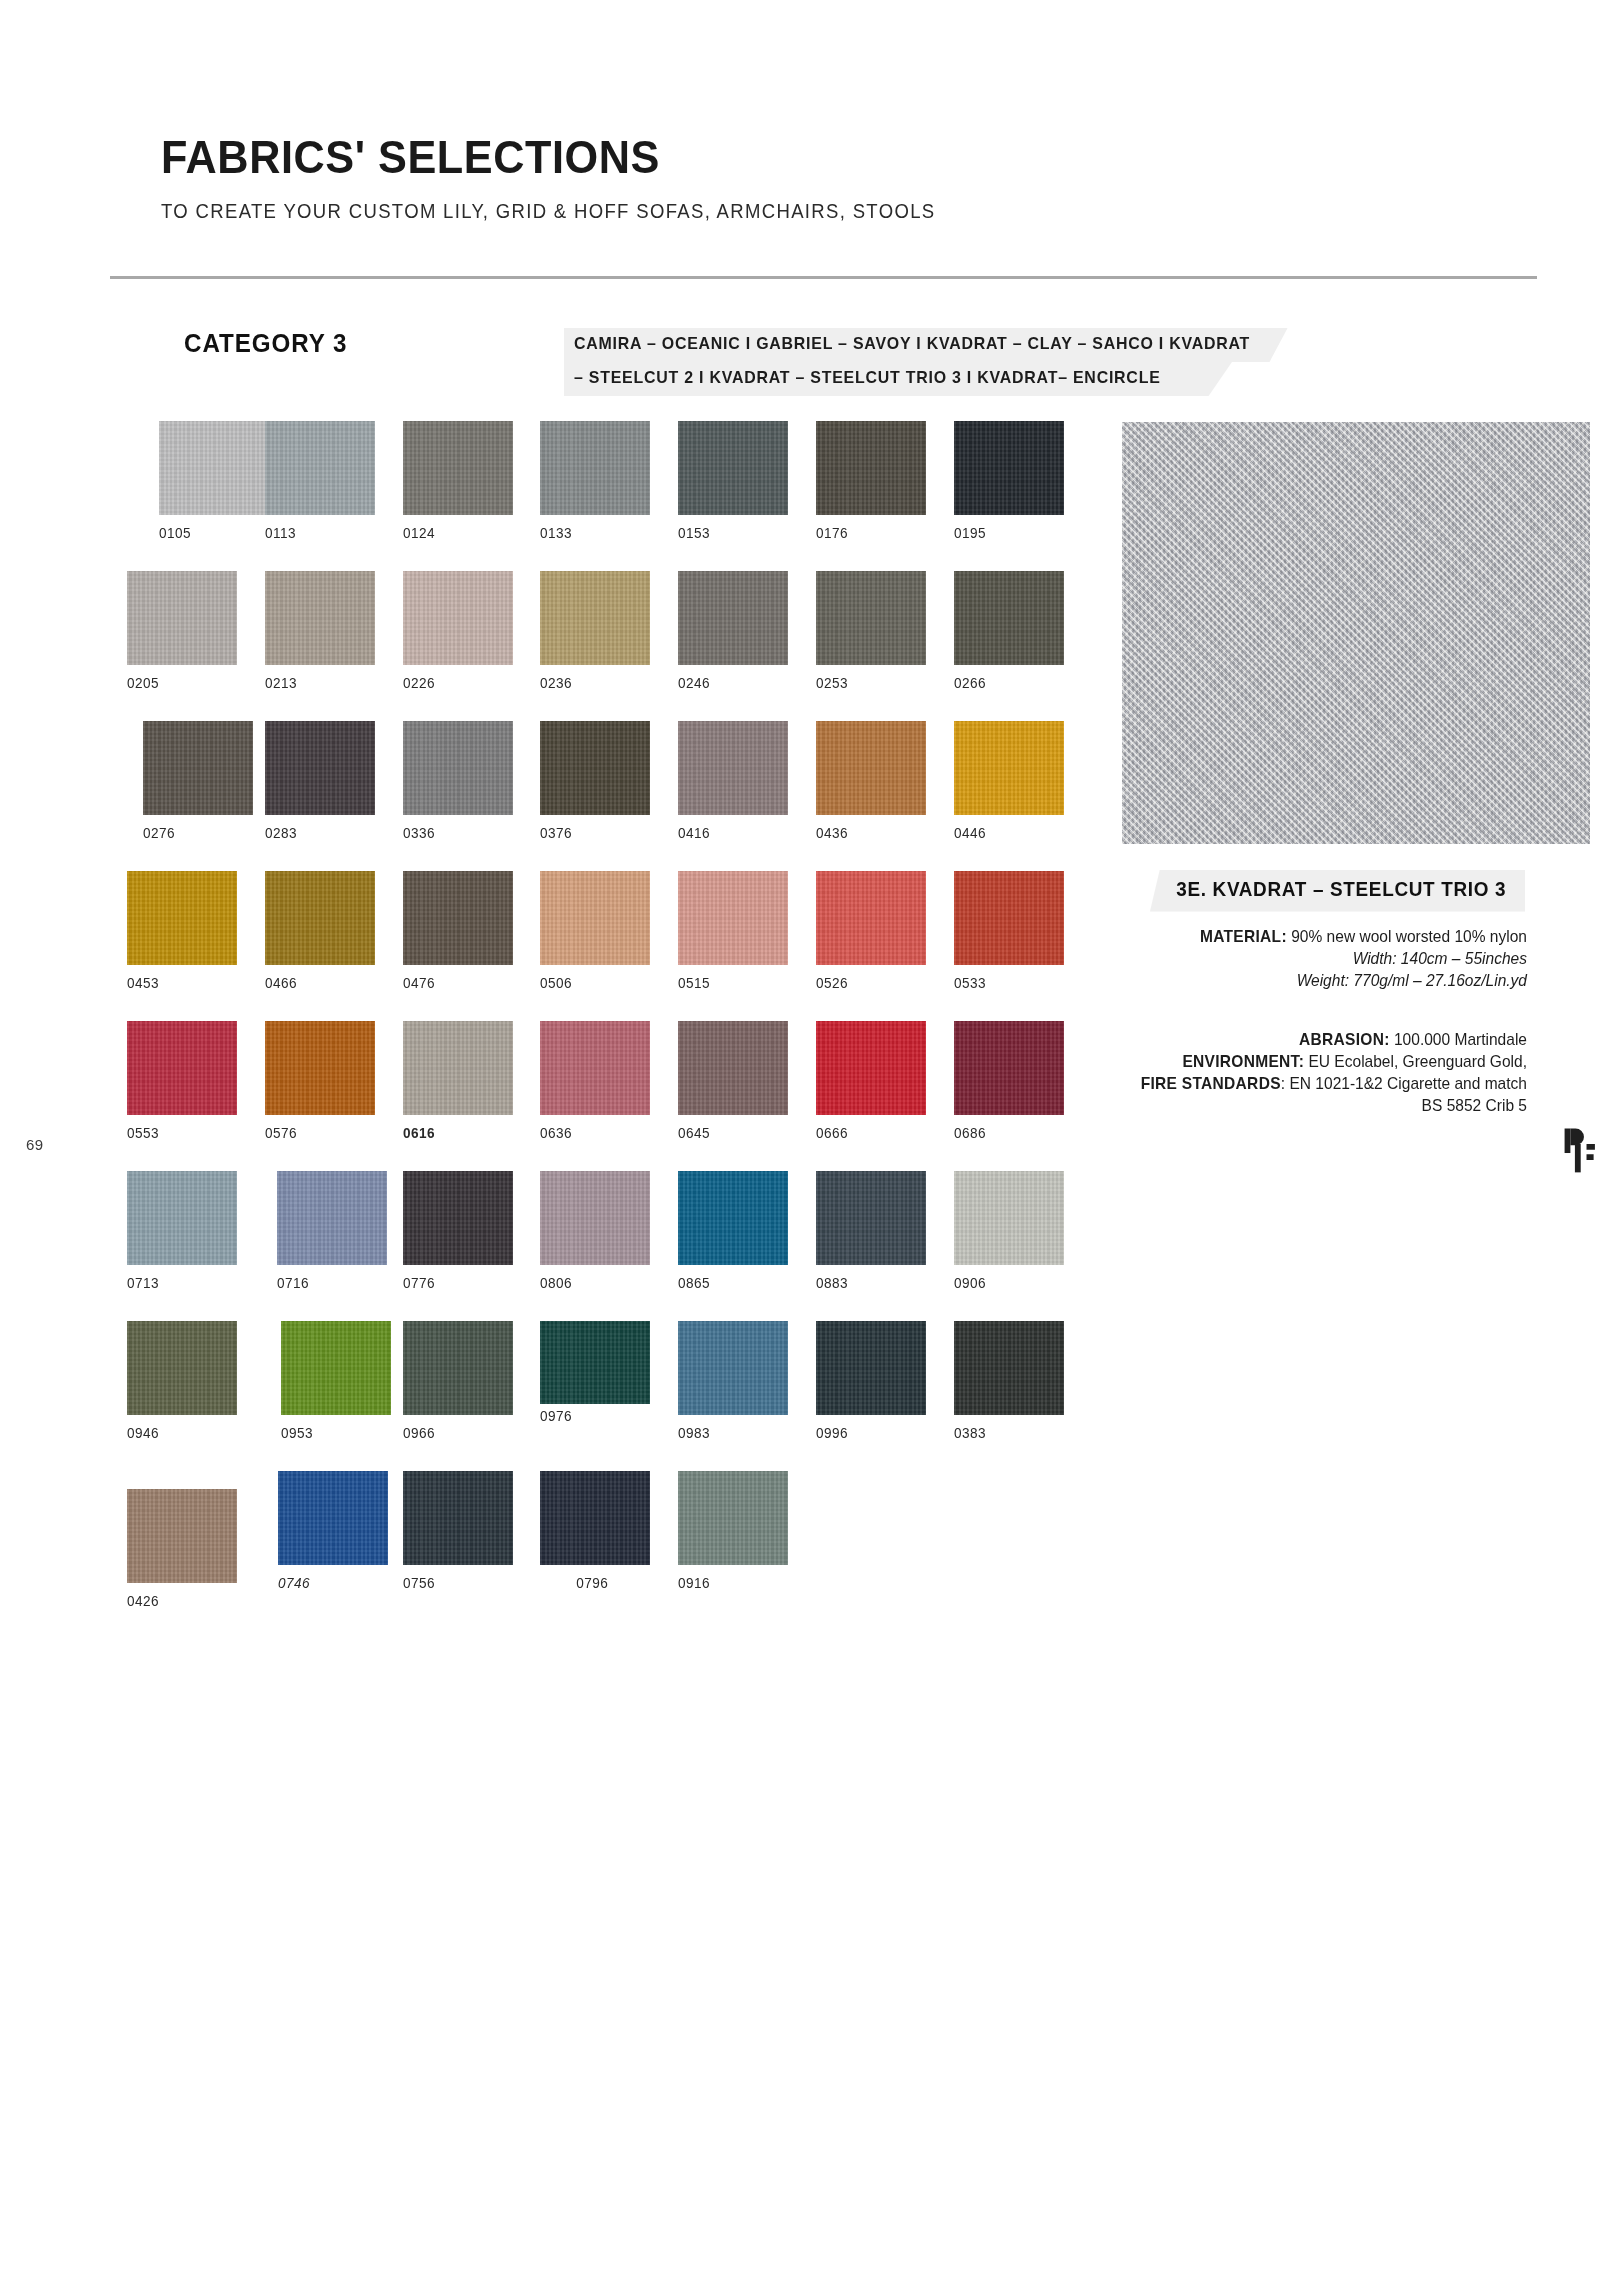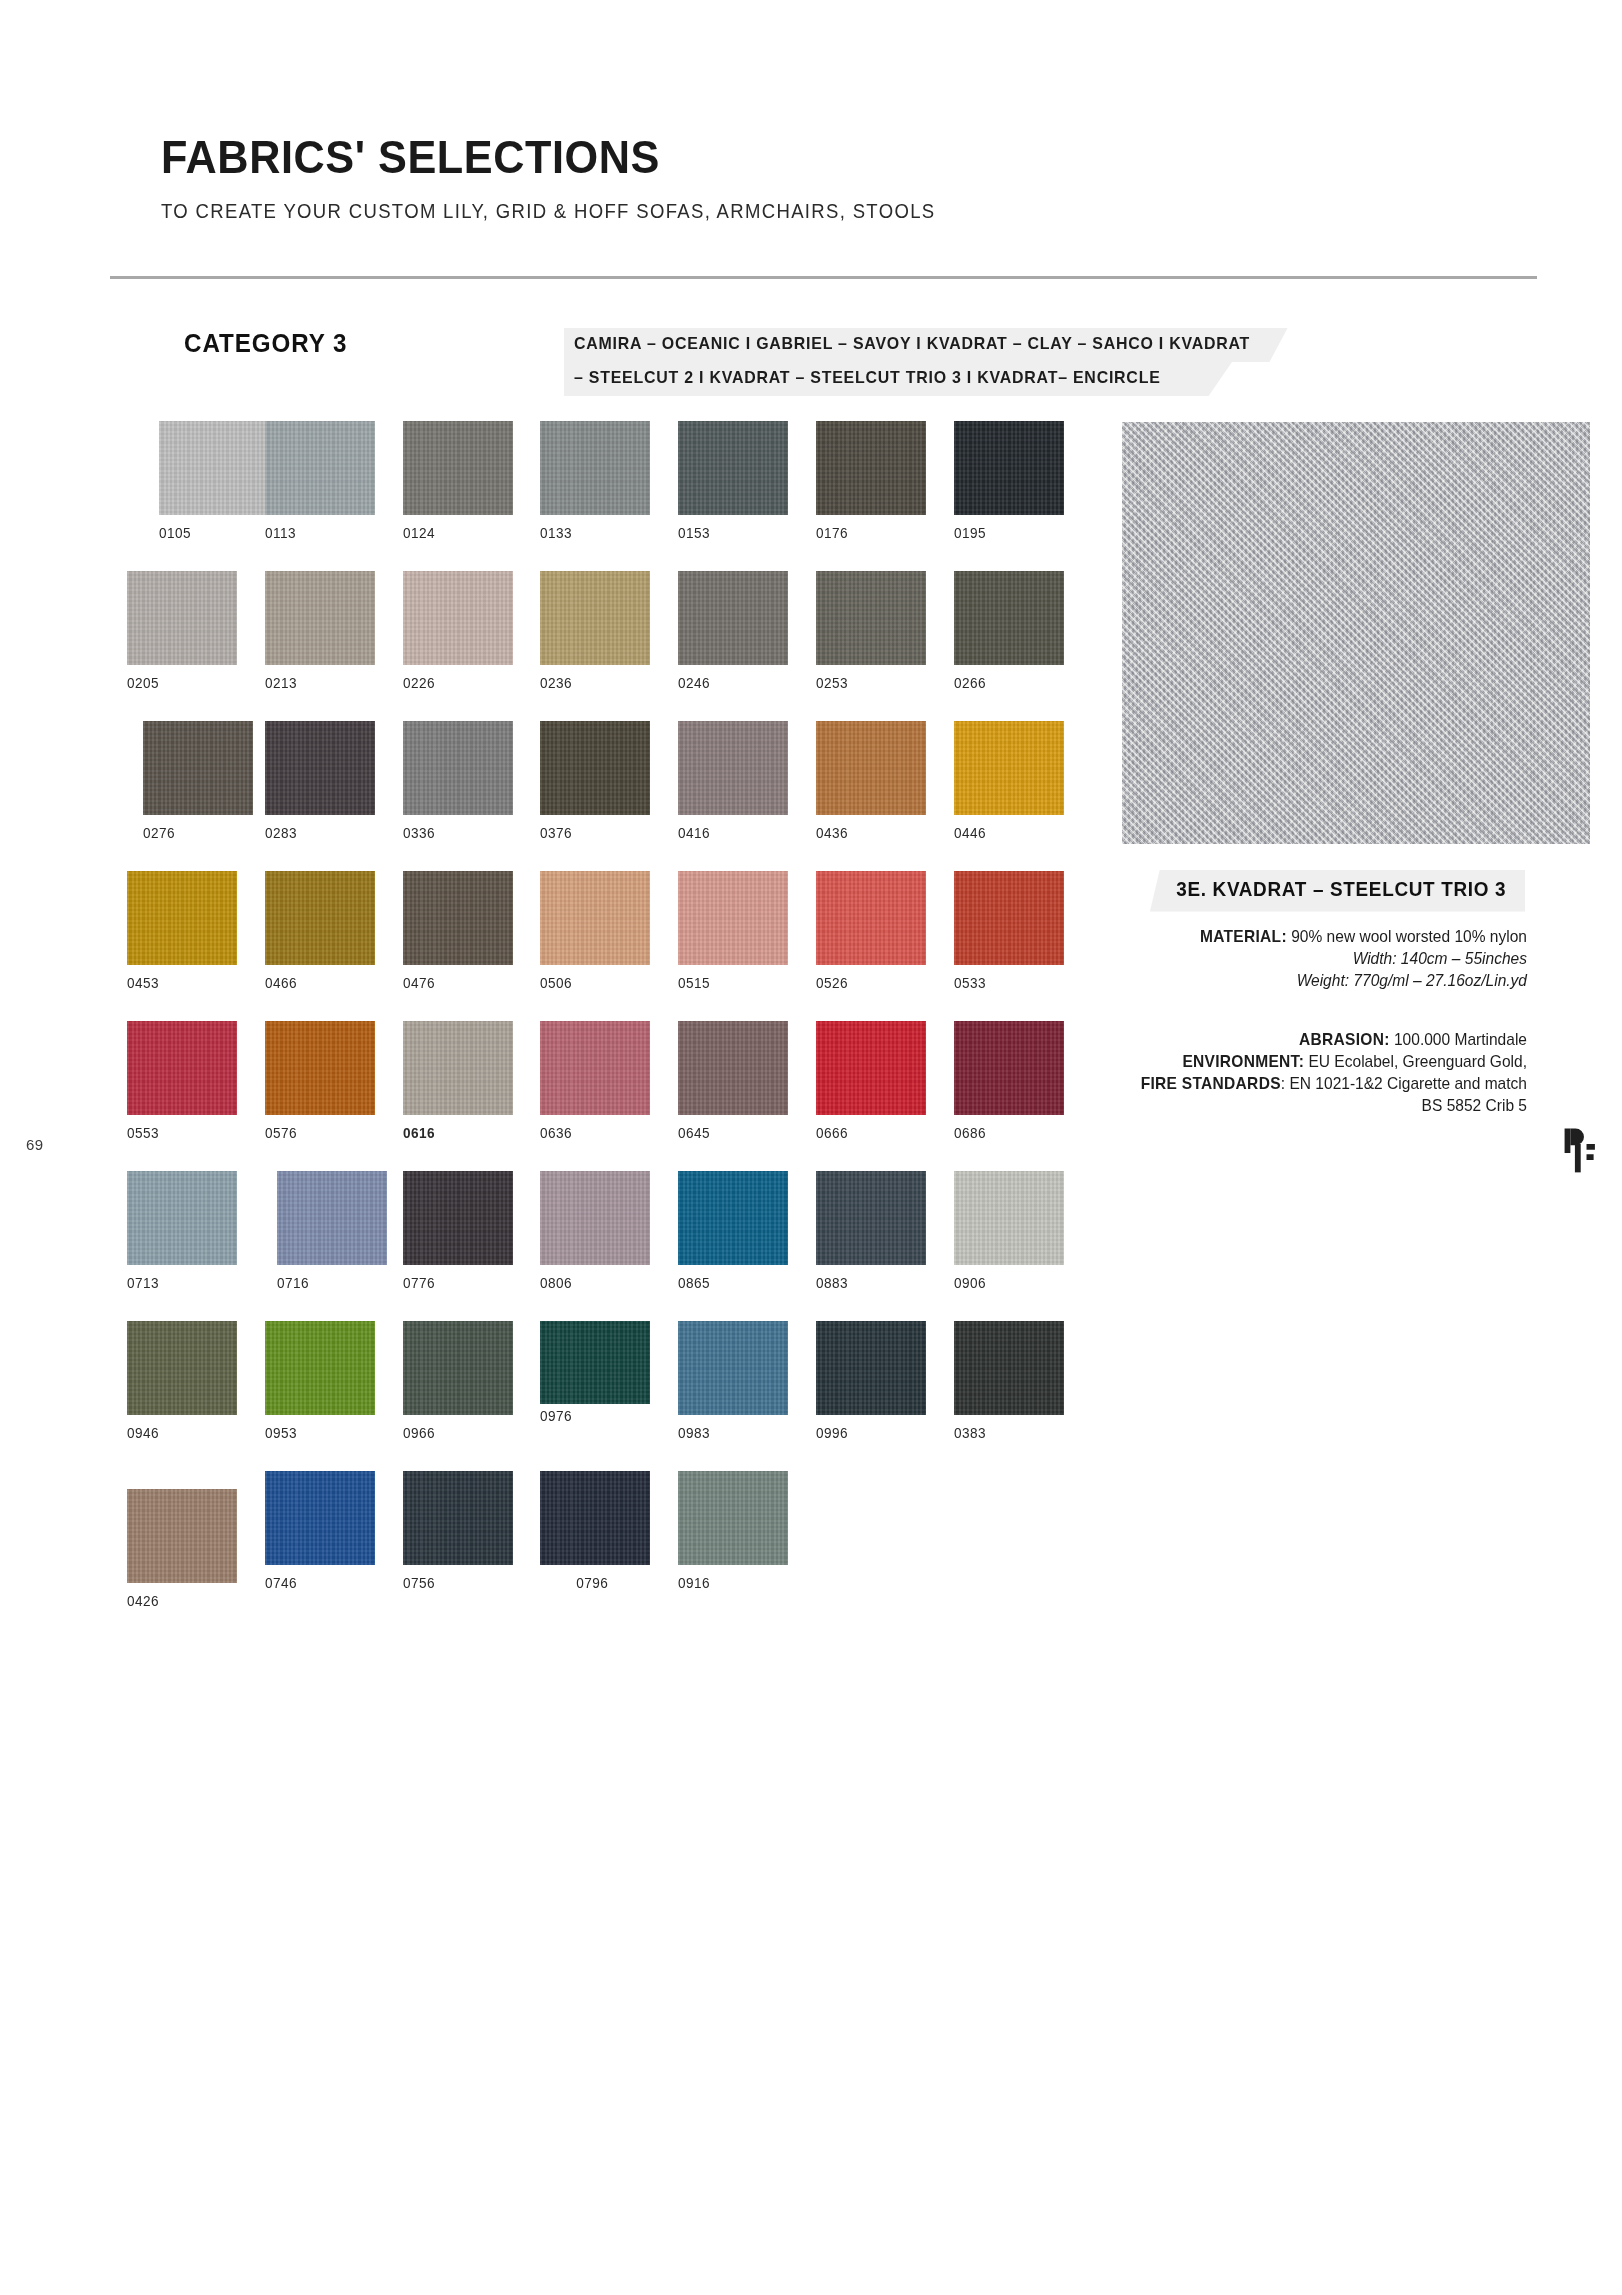--- a/index.html
+++ b/index.html
@@ -326,21 +326,21 @@
       <div class="swatch-cell" style="left: 827px;">
         <span class="swatch-chip" style="background-color: rgb(195, 196, 189);"></span>
         <span class="swatch-code">0906</span>
       </div>
     </div>
     <div class="swatch-row">
       <div class="swatch-cell" style="left: 0px;">
         <span class="swatch-chip" style="background-color: rgb(94, 99, 72);"></span>
         <span class="swatch-code">0946</span>
       </div>
-      <div class="swatch-cell" style="left: 138px;">
+      <div class="swatch-cell" style="left: 154px;">
         <span class="swatch-chip" style="background-color: rgb(99, 144, 31);"></span>
         <span class="swatch-code">0953</span>
       </div>
       <div class="swatch-cell" style="left: 276px;">
         <span class="swatch-chip" style="background-color: rgb(71, 84, 74);"></span>
         <span class="swatch-code">0966</span>
       </div>
       <div class="swatch-cell tall" style="left: 413px;">
         <span class="swatch-chip" style="background-color: rgb(19, 68, 63);"></span>
         <span class="swatch-code">0976</span>
@@ -356,21 +356,21 @@
       <div class="swatch-cell" style="left: 827px;">
         <span class="swatch-chip" style="background-color: rgb(46, 50, 48);"></span>
         <span class="swatch-code">0383</span>
       </div>
     </div>
     <div class="swatch-row">
       <div class="swatch-cell" style="left: 0px; margin-top: 18px;">
         <span class="swatch-chip" style="background-color: rgb(155, 127, 108);"></span>
         <span class="swatch-code">0426</span>
       </div>
-      <div class="swatch-cell" style="left: 138px;">
+      <div class="swatch-cell" style="left: 151px; font-style: italic;">
         <span class="swatch-chip" style="background-color: rgb(29, 79, 147);"></span>
         <span class="swatch-code">0746</span>
       </div>
       <div class="swatch-cell" style="left: 276px;">
         <span class="swatch-chip" style="background-color: rgb(42, 53, 61);"></span>
         <span class="swatch-code">0756</span>
       </div>
       <div class="swatch-cell" style="left: 413px; text-align: center;">
         <span class="swatch-chip" style="background-color: rgb(36, 43, 58);"></span>
         <span class="swatch-code">0796</span>

